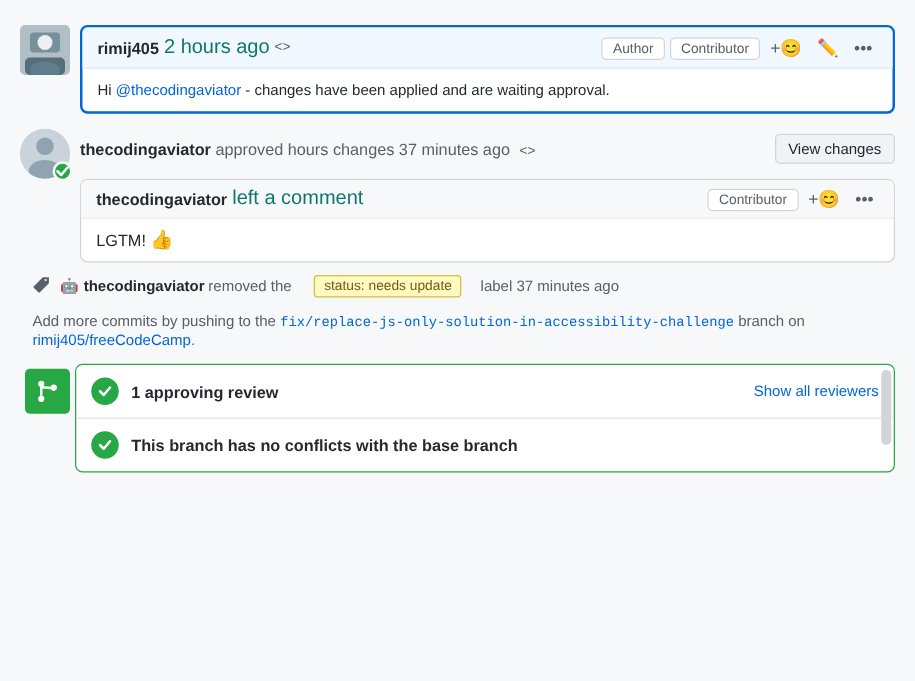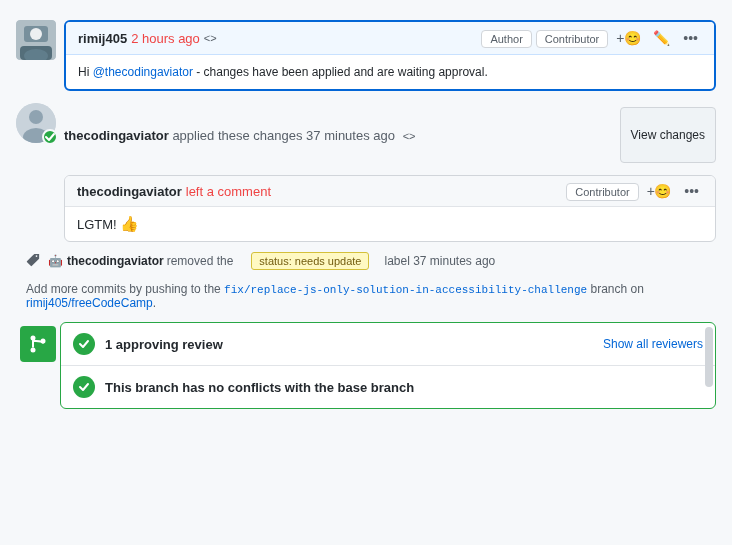--- a/index.html
+++ b/index.html
@@ -59,22 +59,22 @@
       border-radius: 4px 4px 0 0;
     }
 
     .comment-author {
       font-weight: 600;
       color: #24292e;
       font-size: 13px;
     }
 
     .comment-time {
-      color: #ef4444;
-      font-size: 13px;
+      color: #0f766e;
+      font-size: 16px;
       margin-left: 4px;
     }
 
     .comment-header-actions {
       margin-left: auto;
       display: flex;
       align-items: flex-end;
       gap: 4px;
     }
 
@@ -165,21 +165,21 @@
       font-size: 13px;
       color: #586069;
     }
 
     .review-text .username {
       font-weight: 600;
       color: #24292e;
     }
 
     .btn-view-changes {
-      padding: 20px 10px;
+      padding: 4px 10px;
       border: 1px solid #d1d5da;
       border-radius: 4px;
       background: #eff3f6;
       font-size: 12px;
       cursor: pointer;
       color: #24292e;
       white-space: nowrap;
     }
 
     
@@ -391,21 +391,21 @@
       <div class="green-check-badge">
         <svg class="check-svg" viewBox="0 0 12 12">
             <polyline points="2,6 5,9 10,3" stroke="white" stroke-width="2" fill="none" stroke-linecap="round" stroke-linejoin="round"></polyline>
           </svg>
       </div>
     </div>
     <div class="review-content">
       <div class="review-line">
         <span class="review-text">
           <span class="username">thecodingaviator</span>
-          <span> applied these changes </span>
+          <span> approved hours changes </span>
           <span>37 minutes ago</span>
           <span class="code-icon" style="margin-left:4px;">&lt;&gt;</span>
         </span>
         <button class="btn-view-changes">View changes</button>
       </div>
 
       <div class="nested-comment">
         <div class="nested-comment-header">
           <span class="comment-author">thecodingaviator</span>
           <span class="comment-time" style="margin-left:4px;">left a comment</span>

